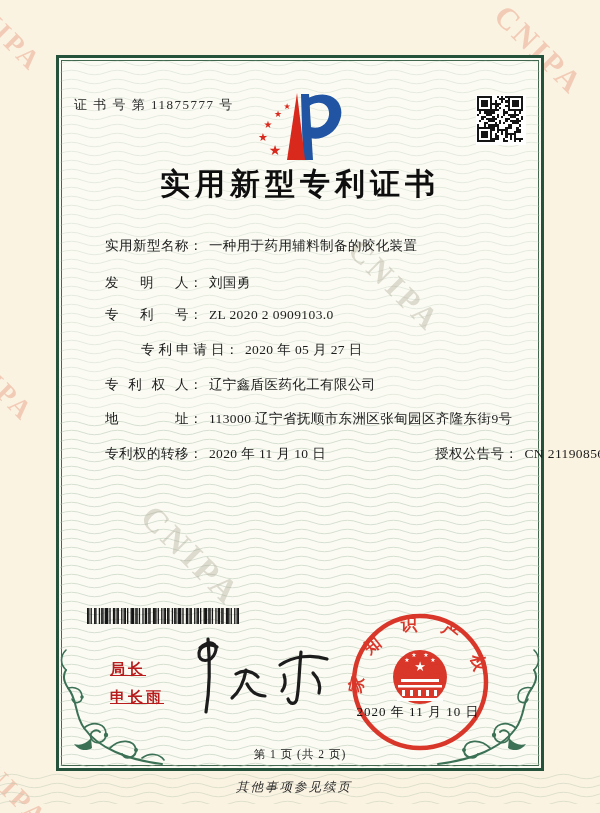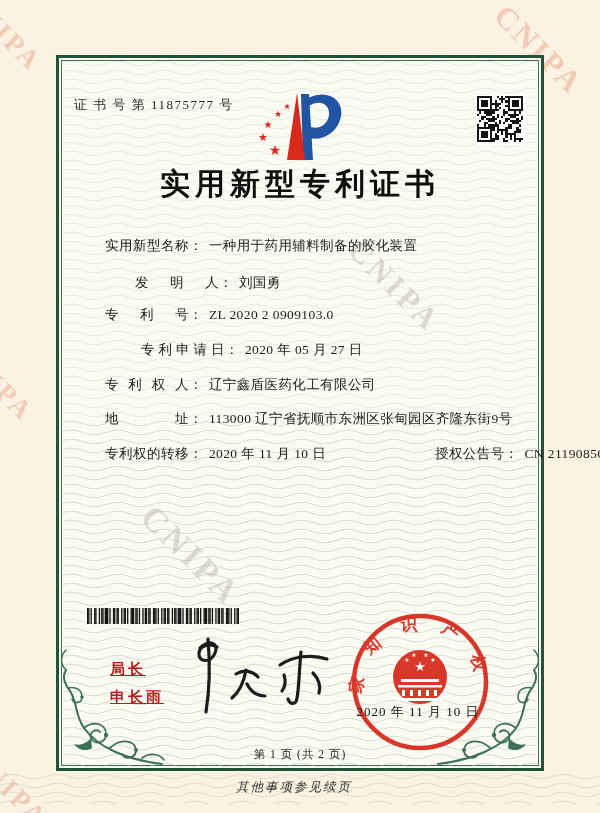--- a/index.html
+++ b/index.html
@@ -358,21 +358,21 @@
       <rect x="28.48" y="43.81" width="2.19" height="2.19"></rect>
       <rect x="37.24" y="43.81" width="2.19" height="2.19"></rect>
       <rect x="41.62" y="43.81" width="2.19" height="2.19"></rect>
     </svg></div>
 
 <div class="abs title">实用新型专利证书</div>
 
 <div class="field-row" style="top:237px;">
   <span class="flabel">实用新型名称</span><span>：</span><span class="fvalue">一种用于药用辅料制备的胶化装置</span>
 </div>
-<div class="field-row" style="top:274px;margin-left:30px;">
+<div class="field-row" style="top:274px;">
   <span class="flabel">发明人</span><span>：</span><span class="fvalue">刘国勇</span>
 </div>
 <div class="field-row" style="top:306px;">
   <span class="flabel">专利号</span><span>：</span><span class="fvalue">ZL 2020 2 0909103.0</span>
 </div>
 <div class="field-row" style="top:341px;margin-left:36px;">
   <span class="flabel">专利申请日</span><span>：</span><span class="fvalue">2020 年 05 月 27 日</span>
 </div>
 <div class="field-row" style="top:376px;">
   <span class="flabel">专利权人</span><span>：</span><span class="fvalue">辽宁鑫盾医药化工有限公司</span>

